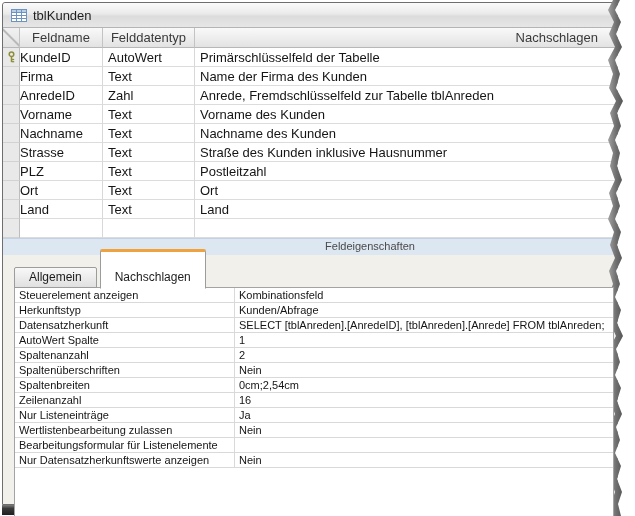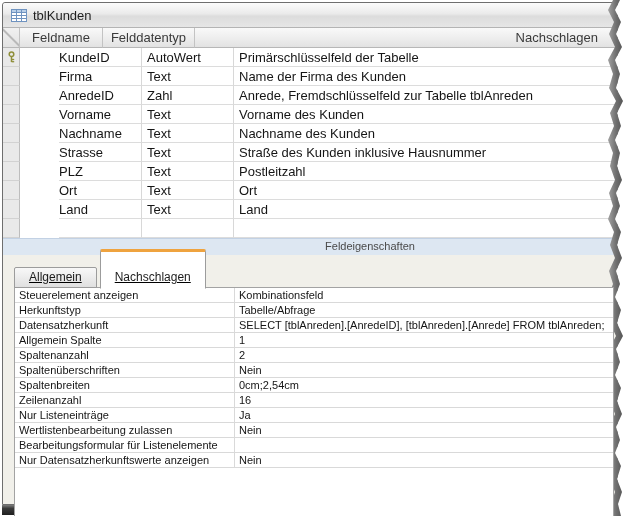--- a/index.html
+++ b/index.html
@@ -28,32 +28,32 @@
         linear-gradient(45deg,transparent 44%,#b9b9b9 48%,#b9b9b9 52%,transparent 56%),
         linear-gradient(#f1f1f1,#e2e2e2);}
   .hc1{width:83px;flex:none;}
   .hc2{width:92px;flex:none;}
   .hc3{flex:1;justify-content:flex-end;padding-right:18px;}
   .grid-row{display:flex;height:19px;}
   .cell{box-sizing:border-box;font-size:13px;color:#151515;display:flex;align-items:center;
         border-bottom:1px solid #dcdcdc;white-space:nowrap;overflow:hidden;}
   .csel{width:17px;flex:none;background:#e9e9e9;border-right:1px solid #bdbdbd;
         border-bottom:1px solid #d2d2d2;justify-content:center;}
-  .cc1{width:83px;flex:none;border-right:1px solid #d8d8d8;padding-left:0;margin-left:39px;}
+  .cc1{width:83px;flex:none;border-right:1px solid #d8d8d8;padding-left:0;}
   .cc2{width:92px;flex:none;border-right:1px solid #d8d8d8;padding-left:5px;}
   .cc3{flex:1;padding-left:5px;}
 
   
   .props-divider{position:absolute;left:0;top:235px;right:0;height:31px;
                  background:#dde7f2;border-top:1px solid #c2d1e4;border-bottom:1px solid #cfcfcf;
                  font-size:11px;color:#4a4a4a;text-align:center;line-height:15px;
                  padding-left:120px;box-sizing:border-box;}
 
   
-  .lower-pane{position:absolute;left:0;top:252px;right:0;bottom:0;background:#f1f0ea;text-decoration:underline;}
+  .lower-pane{position:absolute;left:0;top:252px;right:0;bottom:0;background:#f1f0ea;}
   .tabs{display:flex;align-items:flex-end;padding-left:11px;height:33px;position:relative;z-index:2;}
   .tab{font-size:12px;color:#1c1c1c;padding:2px 14px 3px 14px;margin-right:3px;
        border:1px solid #9c9c9c;border-radius:2px 2px 0 0;cursor:default;
        background:linear-gradient(#f8f8f8,#e0e0e0);position:relative;bottom:0;}
   .tab.active{background:#ffffff;border-bottom:1px solid #ffffff;margin-bottom:-1px;
        border-top:3px solid #efa33f;padding-top:18px;padding-bottom:4px;}
   .prop-grid{position:absolute;left:11px;top:32px;width:600px;height:252px;
              background:#ffffff;border:1px solid #a3a3a3;box-sizing:border-box;z-index:1;}
   .prop-row{display:flex;height:15px;}
   .prop-label{width:220px;flex:none;box-sizing:border-box;border-right:1px solid #d9d9d9;
@@ -180,28 +180,28 @@
           <div class="tab">Allgemein</div>
           <div class="tab active">Nachschlagen</div>
         </div>
       <div class="prop-grid" id="prop-rows">
           <div class="prop-row">
             <div class="prop-label">Steuerelement anzeigen</div>
             <div class="prop-value">Kombinationsfeld</div>
           </div>
           <div class="prop-row">
             <div class="prop-label">Herkunftstyp</div>
-            <div class="prop-value">Tabelle/Abfrage</div>
+            <div class="prop-value">Kunden/Abfrage</div>
           </div>
           <div class="prop-row">
             <div class="prop-label">Datensatzherkunft</div>
             <div class="prop-value">SELECT [tblAnreden].[AnredeID], [tblAnreden].[Anrede] FROM tblAnreden;</div>
           </div>
           <div class="prop-row">
-            <div class="prop-label">Allgemein Spalte</div>
+            <div class="prop-label">AutoWert Spalte</div>
             <div class="prop-value">1</div>
           </div>
           <div class="prop-row">
             <div class="prop-label">Spaltenanzahl</div>
             <div class="prop-value">2</div>
           </div>
           <div class="prop-row">
             <div class="prop-label">Spaltenüberschriften</div>
             <div class="prop-value">Nein</div>
           </div>

